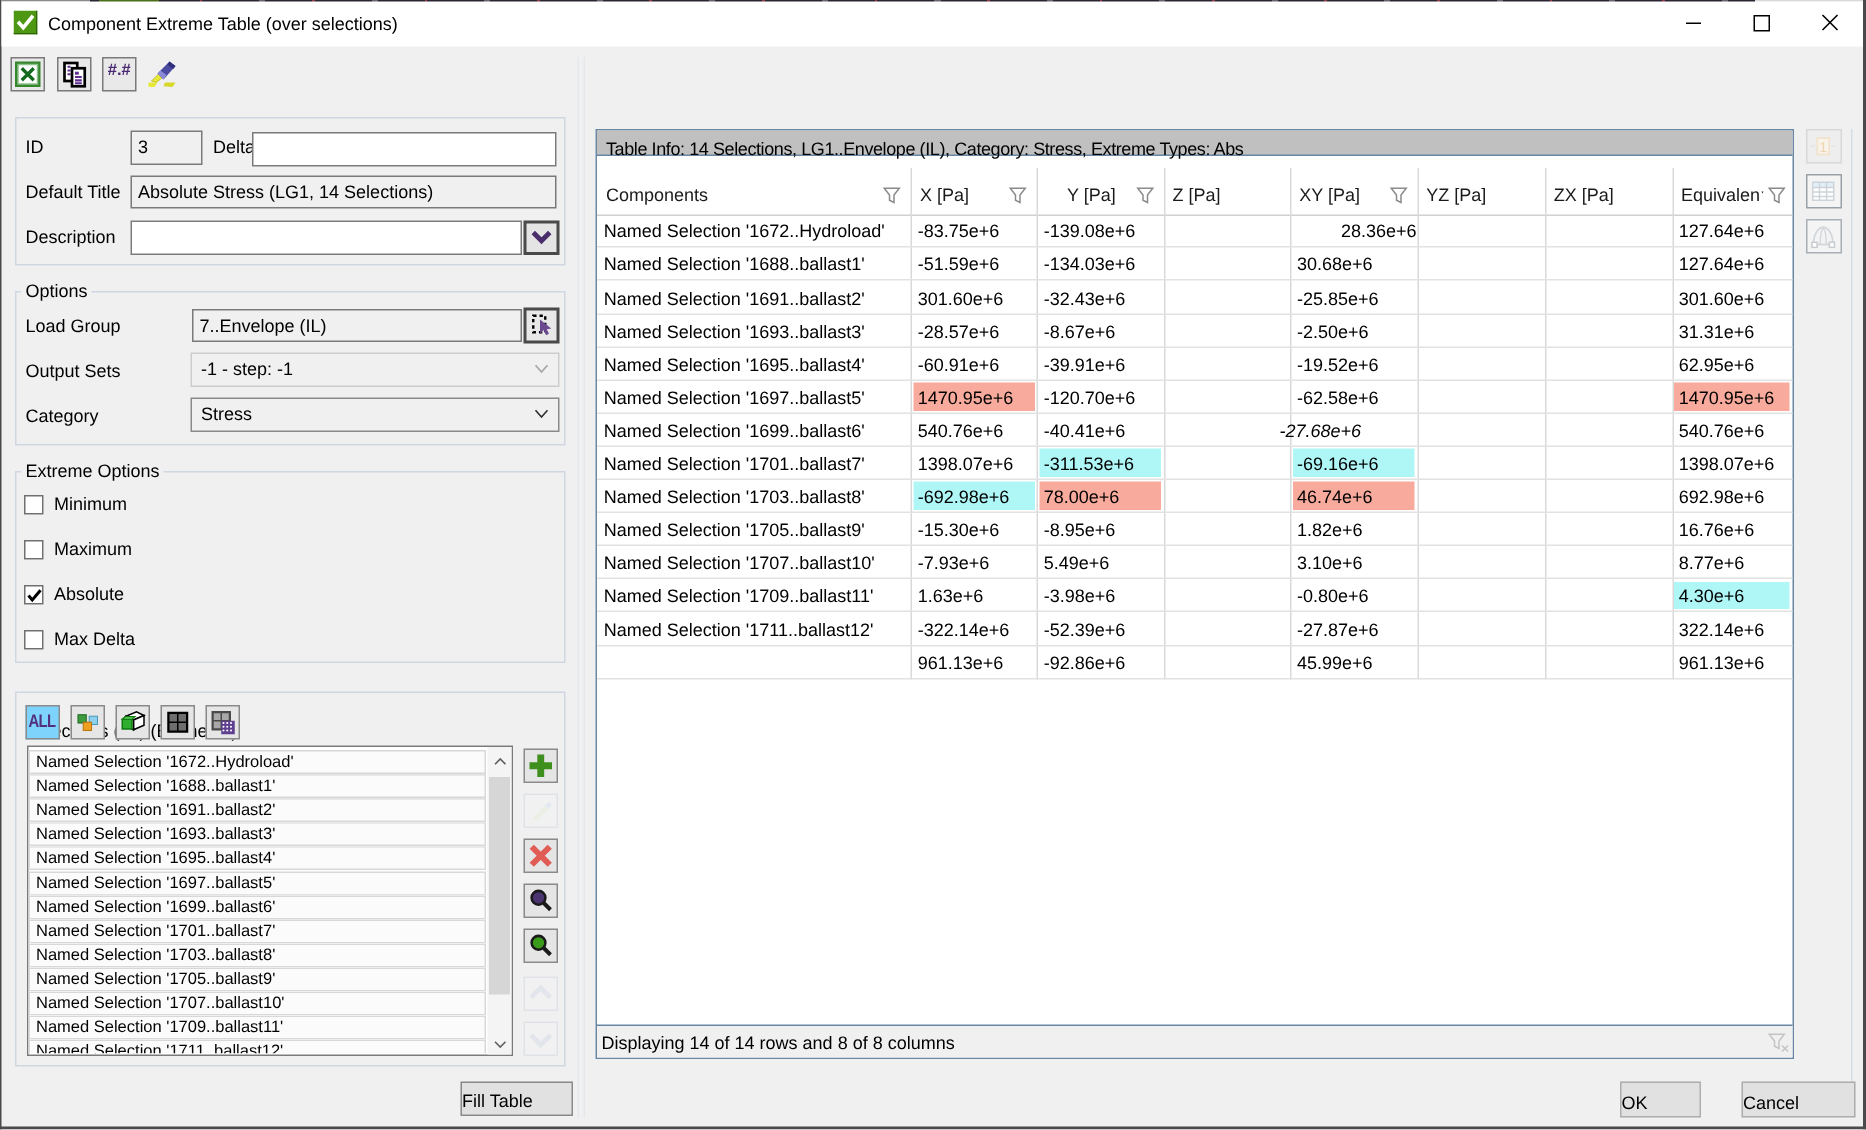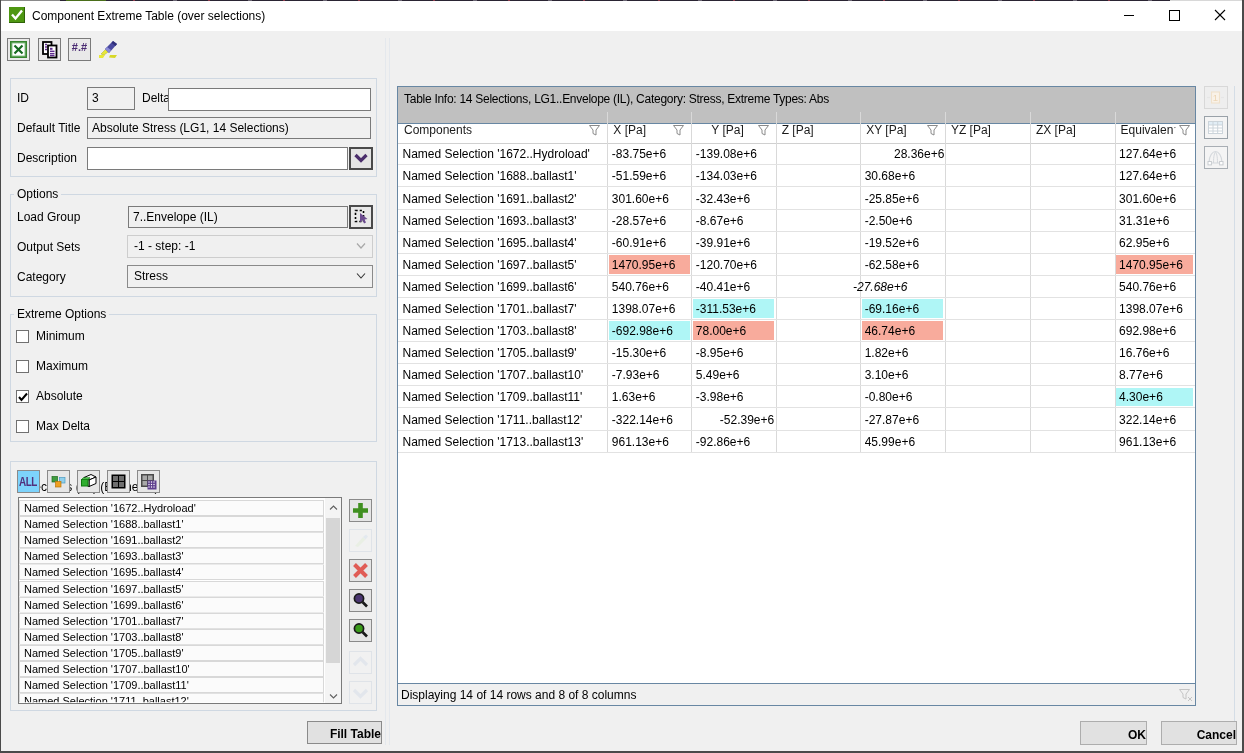--- a/index.html
+++ b/index.html
@@ -2,21 +2,21 @@
 <html><head><meta charset="utf-8"><style>
 *{margin:0;padding:0;box-sizing:border-box;}
 html,body{width:1244px;height:753px;overflow:hidden;}
 body{font-family:"Liberation Sans",sans-serif;background:#f0f0f0;position:relative;font-size:12px;color:#000;}
 .abs{position:absolute;}
 .lbl{position:absolute;font-size:12px;color:#000;white-space:nowrap;}
 .grp{position:absolute;border:1px solid #cfd8e2;}
 .grplbl{position:absolute;background:#f0f0f0;padding:0 3px;font-size:12px;white-space:nowrap;}
 .inp{position:absolute;background:#fff;border:1px solid #7a7a7a;font-size:12px;line-height:21px;padding-left:4px;white-space:nowrap;overflow:hidden;}
 .inp.gray{background:#f0f0f0;}
-.btn{position:absolute;background:#e1e1e1;border:1px solid #adadad;font-size:12px;text-align:right;font-weight:bold;}
+.btn{position:absolute;background:#e1e1e1;border:1px solid #adadad;font-size:12px;text-align:left;}
 .sbtn{position:absolute;width:23px;height:23px;background:#e5e5e5;border:1px solid #8a8a8a;}
 .sbtn.dis{background:#f1f1f1;border-color:#dfe3e8;}
 .cell{position:absolute;font-size:12px;line-height:22.6px;white-space:nowrap;overflow:hidden;padding-left:4px;}
 .R{background:#f8ab9c;}
 .C{background:#aff6f6;}
 .vline{position:absolute;width:1px;background:#d9d9d9;}
 .hh{position:absolute;font-size:12px;line-height:14px;white-space:nowrap;color:#1a1a1a;}
 .li{position:absolute;left:19px;width:305px;height:16px;background:#fbfbfb;border:1px solid #d8d8d8;font-size:11px;line-height:14px;padding-left:4px;white-space:nowrap;overflow:hidden;}
 .cb{position:absolute;left:16px;width:13px;height:13px;background:#fff;border:1px solid #707070;}
 </style></head><body>
@@ -201,21 +201,21 @@
     </svg></div>
 <div class="sbtn dis" style="left:349px;top:651px;"><svg width="21" height="21" viewBox="0 0 21 21">
       <path d="M4 13 L10.5 6.5 L17 13" fill="none" stroke="#e2e6ec" stroke-width="3.2"></path>
     </svg></div>
 <div class="sbtn dis" style="left:349px;top:681px;"><svg width="21" height="21" viewBox="0 0 21 21">
       <path d="M4 8 L10.5 14.5 L17 8" fill="none" stroke="#e2e6ec" stroke-width="3.2"></path>
     </svg></div>
 <div class="abs" style="left:385px;top:38px;width:1px;height:707px;background:#e4e8ed;"></div>
 <div class="abs" style="left:389px;top:38px;width:1px;height:707px;background:#e4e8ed;"></div>
 <div class="abs" style="left:397px;top:86px;width:799px;height:620px;background:#fff;border:1px solid #6887a3;"></div>
-<div class="abs" style="left:398px;top:87px;width:797px;height:37px;background:#c0c0c0;border-bottom:1px solid #6887a3;font-size:12px;line-height:24px;padding-left:6px;letter-spacing:-0.27px;">Table Info: 14 Selections, LG1..Envelope (IL), Category: Stress, Extreme Types: Abs</div>
+<div class="abs" style="left:398px;top:87px;width:797px;height:17px;background:#c0c0c0;border-bottom:1px solid #6887a3;font-size:12px;line-height:24px;padding-left:6px;letter-spacing:-0.27px;">Table Info: 14 Selections, LG1..Envelope (IL), Category: Stress, Extreme Types: Abs</div>
 <div class="hh" style="left:404px;top:123px;width:201.29999999999995px;">Components</div>
 <div class="hh" style="left:613.3px;top:123px;width:76.0px;">X [Pa]</div>
 <div class="hh" style="left:697.3px;top:123px;width:76.40000000000009px;margin-left:14px;">Y [Pa]</div>
 <div class="hh" style="left:781.7px;top:123px;width:76.5px;">Z [Pa]</div>
 <div class="hh" style="left:866.2px;top:123px;width:76.69999999999993px;">XY [Pa]</div>
 <div class="hh" style="left:950.9px;top:123px;width:77.00000000000011px;">YZ [Pa]</div>
 <div class="hh" style="left:1035.9px;top:123px;width:76.69999999999982px;">ZX [Pa]</div>
 <div class="hh" style="left:1120.6px;top:123px;width:72.40000000000009px;">Equivalenˑ</div>
 <div class="abs" style="left:588.3px;top:124px;"><svg width="13" height="13" viewBox="0 0 13 13">
       <path d="M1.5 1.5 H11.5 L8 6 V11 L5 9.5 V6 Z" fill="none" stroke="#8a8a8a" stroke-width="1"></path>
@@ -328,26 +328,25 @@
 <div class="cell" style="left:0.5px;top:0;width:208.3px;height:21.3px;">Named Selection '1709..ballast11'</div>
 <div class="cell" style="left:209.8px;top:0;width:83.0px;height:21.3px;">1.63e+6</div>
 <div class="cell" style="left:293.8px;top:0;width:83.4px;height:21.3px;">-3.98e+6</div>
 <div class="cell" style="left:462.7px;top:0;width:83.7px;height:21.3px;">-0.80e+6</div>
 <div class="abs C" style="left:718.3px;top:1.3px;width:76.9px;height:18.5px;"></div>
 <div class="cell" style="left:717.1px;top:0;width:79.4px;height:21.3px;">4.30e+6</div>
 </div>
 <div class="abs" style="left:398px;top:408.5px;width:797px;height:22.1px;border-bottom:1px solid #e2e2e2;">
 <div class="cell" style="left:0.5px;top:0;width:208.3px;height:21.3px;">Named Selection '1711..ballast12'</div>
 <div class="cell" style="left:209.8px;top:0;width:83.0px;height:21.3px;">-322.14e+6</div>
-<div class="cell" style="left:293.8px;top:0;width:83.4px;height:21.3px;margin-left:24px;">-52.39e+6</div>
+<div class="cell" style="left:293.8px;top:0;width:83.4px;height:21.3px;">-52.39e+6</div>
 <div class="cell" style="left:462.7px;top:0;width:83.7px;height:21.3px;">-27.87e+6</div>
 <div class="cell" style="left:717.1px;top:0;width:79.4px;height:21.3px;">322.14e+6</div>
 </div>
 <div class="abs" style="left:398px;top:430.6px;width:797px;height:22.1px;border-bottom:1px solid #e2e2e2;">
-<div class="cell" style="left:0.5px;top:0;width:208.3px;height:21.3px;">Named Selection '1713..ballast13'</div>
 <div class="cell" style="left:209.8px;top:0;width:83.0px;height:21.3px;">961.13e+6</div>
 <div class="cell" style="left:293.8px;top:0;width:83.4px;height:21.3px;">-92.86e+6</div>
 <div class="cell" style="left:462.7px;top:0;width:83.7px;height:21.3px;">45.99e+6</div>
 <div class="cell" style="left:717.1px;top:0;width:79.4px;height:21.3px;">961.13e+6</div>
 </div>
 <div class="abs" style="left:398px;top:682.5px;width:797px;height:1px;background:#6887a3;"></div>
 <div class="abs" style="left:398px;top:683.5px;width:797px;height:21.5px;background:#f0f0f0;"></div>
 <div class="abs" style="left:401px;top:687.5px;font-size:12px;">Displaying 14 of 14 rows and 8 of 8 columns</div>
 <svg class="abs" style="left:1178px;top:688px;" width="15" height="14" viewBox="0 0 15 14">
     <path d="M1.5 1.5 H11.5 L8 6 V11 L5 9.5 V6 Z" fill="none" stroke="#c4c4c4" stroke-width="1"></path>
@@ -365,13 +364,13 @@
       <path d="M3.5 8 H17.5 M3.5 11 H17.5 M3.5 14 H17.5 M8 4.5 V16.5 M12.7 4.5 V16.5" stroke="#ccd4da" stroke-width="1"></path>
     </svg></div>
 <div class="abs" style="left:1204px;top:146px;width:24px;height:23px;background:#f4f4f4;border:1px solid #a8aeb4;"><svg width="21" height="21" viewBox="0 0 21 21">
       <path d="M4 16 C4 8 8 4.5 10.5 4.5 C13 4.5 17 8 17 16 Z" fill="none" stroke="#d4d8dc" stroke-width="1.2"></path>
       <path d="M8.5 16 C8.5 9 9.5 6 10.5 5 M12.5 16 C12.5 9 11.5 6 10.5 5" fill="none" stroke="#d4d8dc" stroke-width="1"></path>
       <rect x="3" y="14.5" width="3.4" height="3.4" fill="#fff" stroke="#c8ccd0" stroke-width="1"></rect>
       <rect x="14.6" y="14.5" width="3.4" height="3.4" fill="#fff" stroke="#c8ccd0" stroke-width="1"></rect>
     </svg></div>
 <div class="abs" style="left:1234px;top:86px;width:1px;height:659px;background:#d4dde6;"></div>
 <div class="btn" style="left:307px;top:721px;width:75px;height:23px;line-height:24px;border-color:#8a8a8a;">Fill Table</div>
-<div class="btn" style="left:1080px;top:721px;width:67px;height:24px;line-height:26px;">OK</div>
+<div class="btn" style="left:1080px;top:721px;width:54px;height:24px;line-height:26px;">OK</div>
 <div class="btn" style="left:1161px;top:721px;width:76px;height:24px;line-height:26px;">Cancel</div>
 </body></html>

